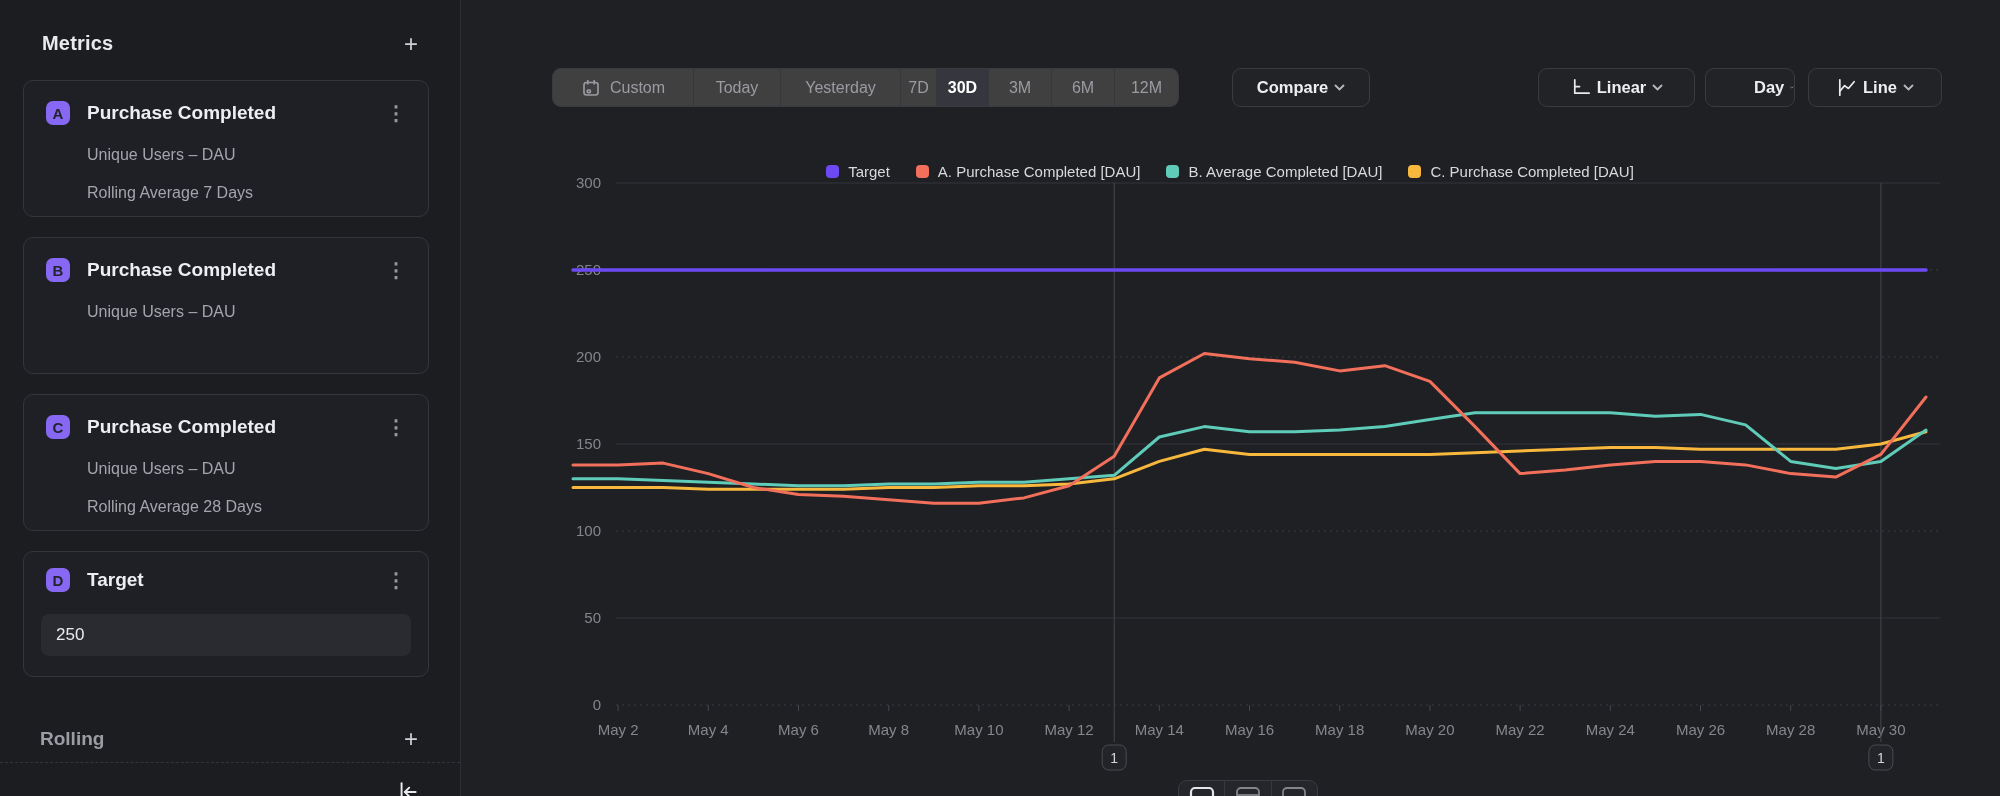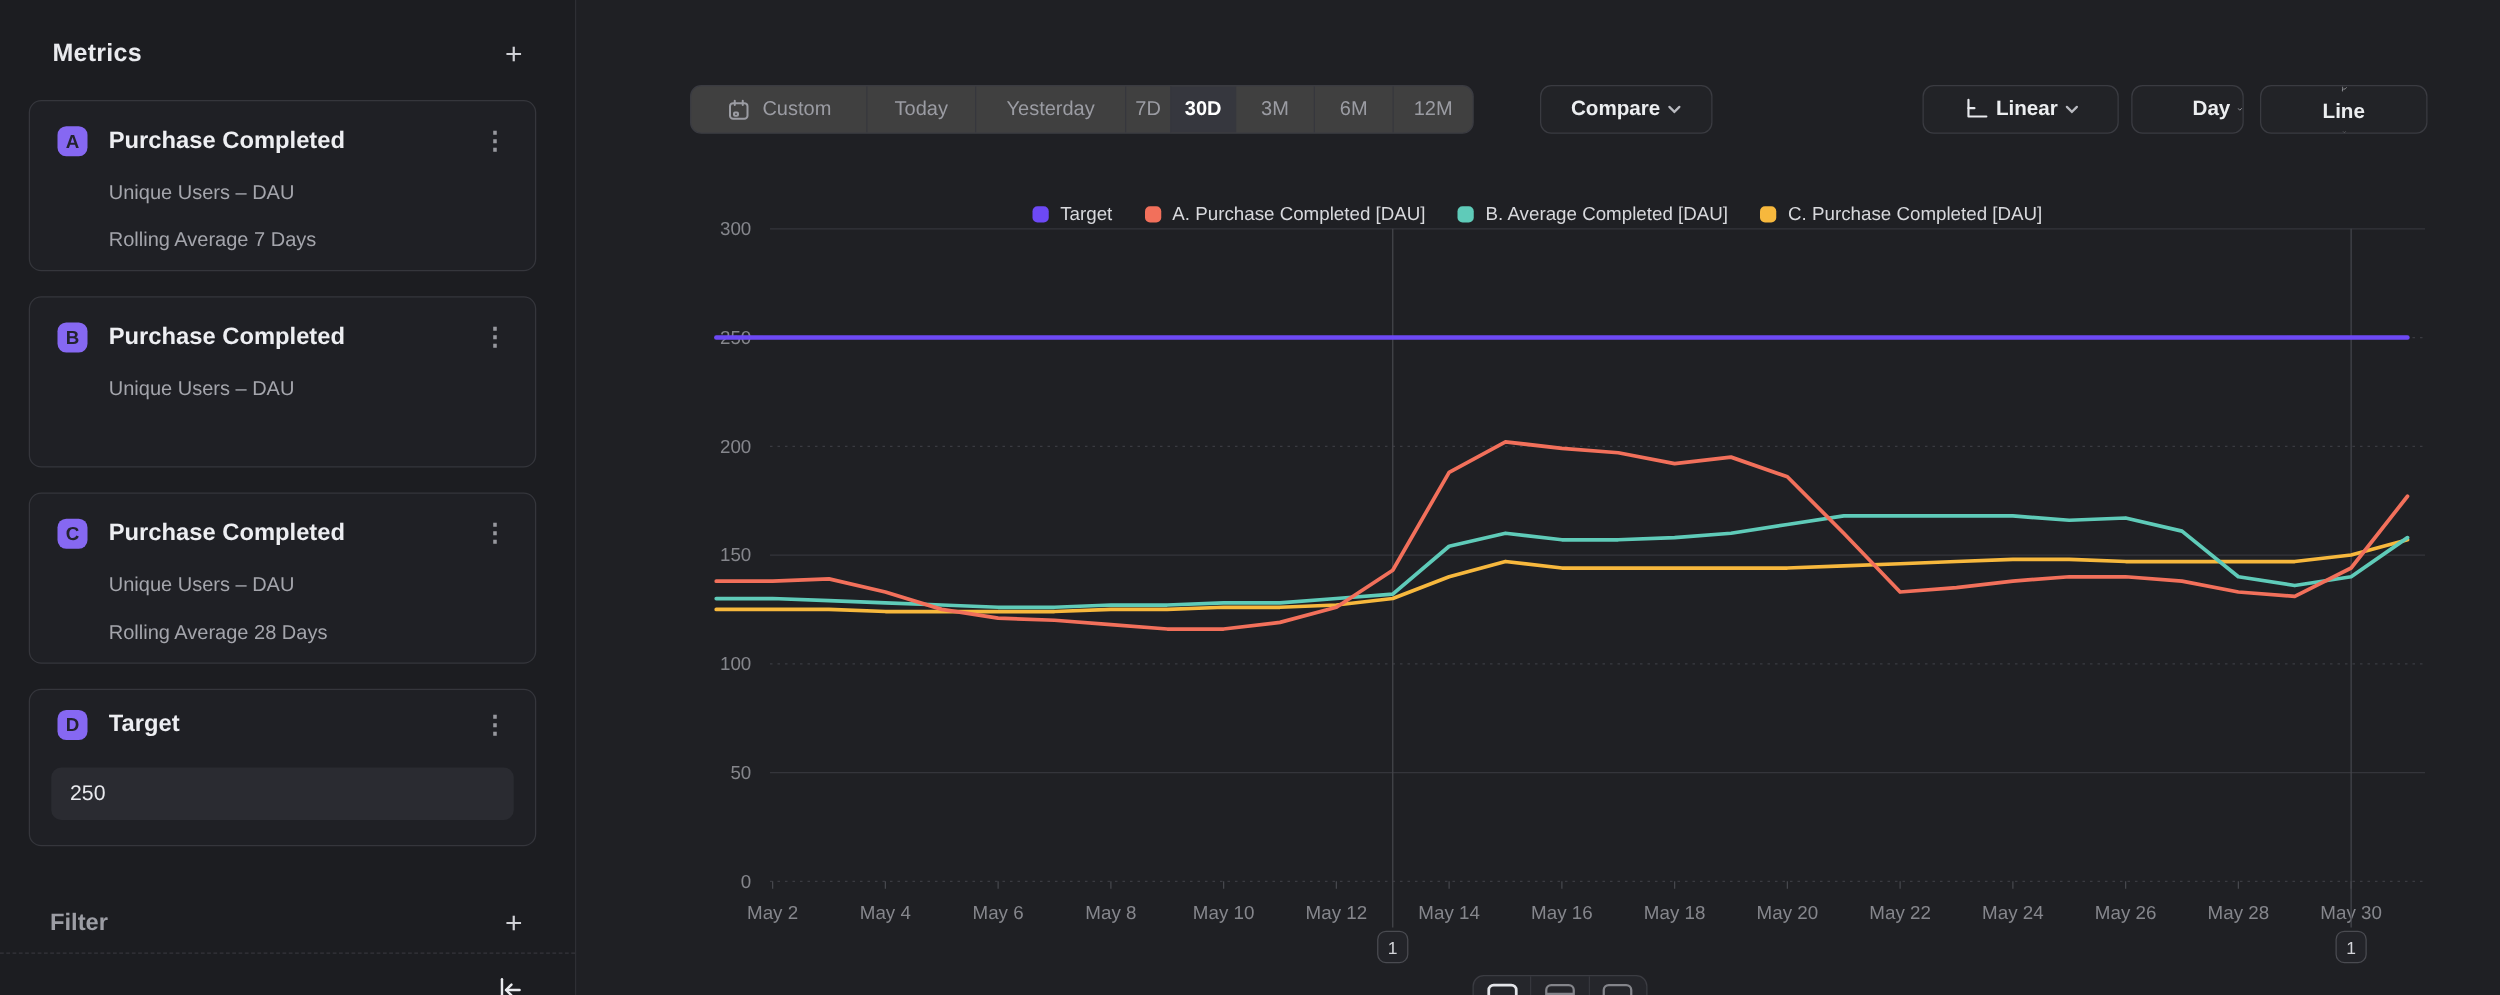--- a/index.html
+++ b/index.html
@@ -105,21 +105,21 @@
     <div class="metric-card" style="top:551px;height:126px;">
       <div class="title-row" style="padding-top:16px;">
         <span class="badge">D</span>
         <span class="card-title">Target</span>
         <span class="kebab">⋮</span>
       </div>
       <div class="target-input">250</div>
     </div>
 
     <div class="filter-row">
-      <span class="filter-title">Filter</span>
+      <span class="filter-title">Rolling</span>
       <span class="plus-icon">+</span>
     </div>
     <div class="side-divider"></div>
 
     <div class="collapse-btn">
       <svg width="26" height="26" viewBox="0 0 24 24" fill="none" stroke="#e9eaee" stroke-width="1.8" stroke-linecap="round" stroke-linejoin="round">
         <path d="M7 4 V20"></path>
           <path d="M20 12 H10"></path>
           <path d="M14 8 L10 12 L14 16"></path>
       </svg>
@@ -177,21 +177,21 @@
       </svg>
   </div>
 
   <div class="tb-btn" style="left:1705px;width:90px;padding-left:48px;">
     <span>Day</span>
     <svg width="11" height="7" viewBox="0 0 11 7" fill="none" stroke="#b9bac0" stroke-width="1.8" stroke-linecap="round">
         <path d="M1.5 1.5 L5.5 5.5 L9.5 1.5"></path>
       </svg>
   </div>
 
-  <div class="tb-btn" style="left:1808px;width:134px;flex-direction:column;">
+  <div class="tb-btn" style="left:1808px;width:134px;">
     <svg width="21" height="21" viewBox="0 0 22 22" fill="none" stroke="#e9eaee" stroke-width="1.8" stroke-linecap="round" stroke-linejoin="round">
       <path d="M4 3 V19"></path>
         <path d="M4 15 L9 9 L13 12 L19 5"></path>
     </svg>
     <span>Line</span>
     <svg width="11" height="7" viewBox="0 0 11 7" fill="none" stroke="#b9bac0" stroke-width="1.8" stroke-linecap="round">
         <path d="M1.5 1.5 L5.5 5.5 L9.5 1.5"></path>
       </svg>
   </div>
 

